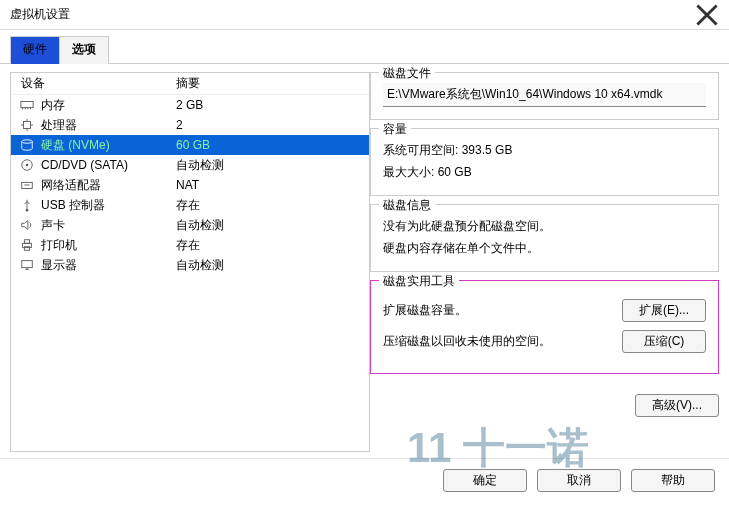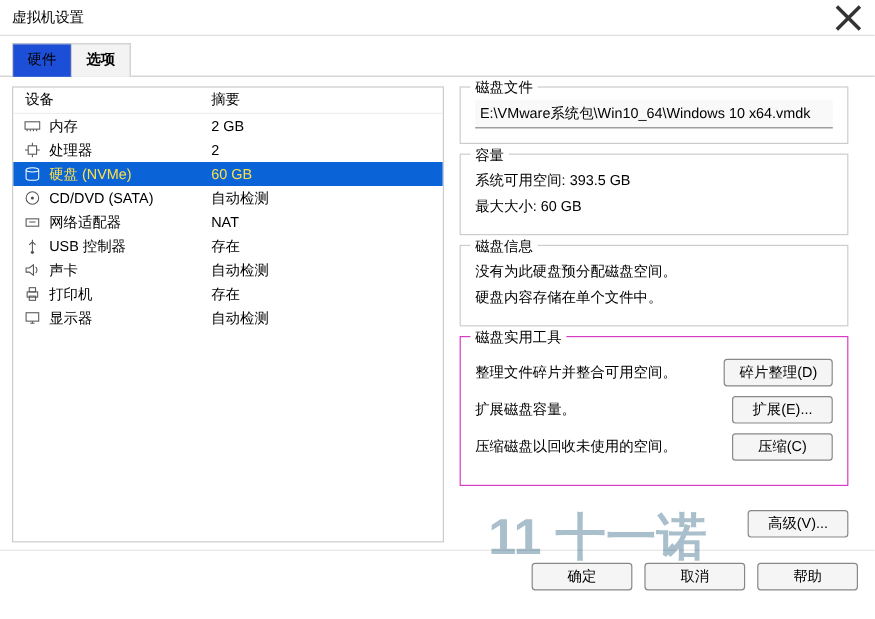--- a/index.html
+++ b/index.html
@@ -40,22 +40,22 @@
     cursor:pointer;
   }
   .tab.active {
     background:#1d4ed8;
     position:relative;
     z-index:2;
   }
   .tab:not(.active){ background:#f3f3f3;font-weight:bold; }
   .content {
     display:flex;
-    gap:13px;
-    padding: 0 22px 0 10px;
+    gap:0;
+    padding: 0 10px 0 10px;
     border-top:1px solid #ccc;
     margin-top:-1px;
   }
   .left-panel {
     width: 360px;
     padding-top:8px;
   }
   .device-list {
     border:1px solid #ccc;
     height: 380px;
@@ -68,21 +68,21 @@
   }
   .dl-head {
     font-weight:normal;
     padding:2px 0;
     border-bottom:1px solid #eee;
     height:22px;
   }
   .dl-head .col-dev { padding-left:10px; }
   .col-dev { width:165px; display:flex; align-items:center; gap:6px; padding-left:8px; }
   .col-sum { flex:1; }
-  .dl-row.selected { background:#0a64d8; color:#fde047; }
+  .dl-row.selected { background:#0a64d8; color:#86efac; }
   .icon-slot { width:16px; height:16px; display:flex; align-items:center; justify-content:center; }
   .icon-slot svg { width:14px; height:14px; }
   .left-btns {
     display:flex;
     gap:14px;
     justify-content:center;
     margin-top:12px;
   }
   .btn {
     min-width:84px;
@@ -306,24 +306,20 @@
 
     <div class="group">
       <span class="group-title">磁盘信息</span>
       <div class="cap-line">没有为此硬盘预分配磁盘空间。</div>
       <div class="cap-line">硬盘内容存储在单个文件中。</div>
     </div>
 
     <div class="group tools-group">
       <span class="group-title">磁盘实用工具</span>
       <div class="tool-row">
-        <span>整理文件碎片并整合可用空间。</span>
-        <button class="btn">碎片整理(D)</button>
-      </div>
-      <div class="tool-row">
         <span>扩展磁盘容量。</span>
         <button class="btn">扩展(E)...</button>
       </div>
       <div class="tool-row">
         <span>压缩磁盘以回收未使用的空间。</span>
         <button class="btn">压缩(C)</button>
       </div>
     </div>
 
     <div class="adv-row">

